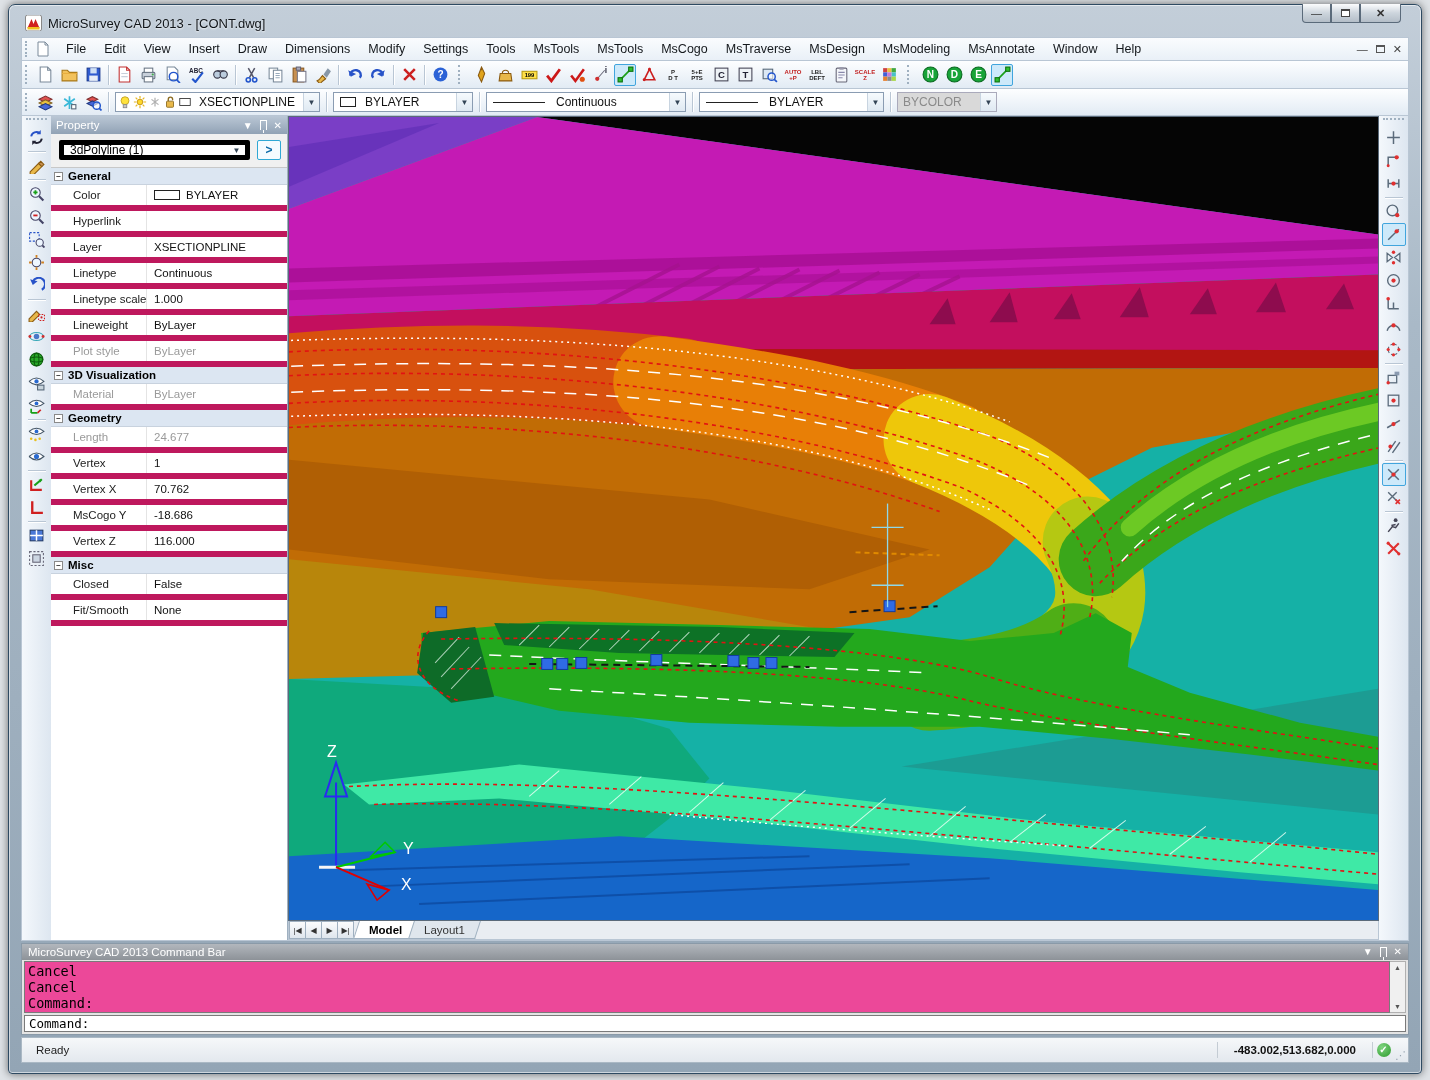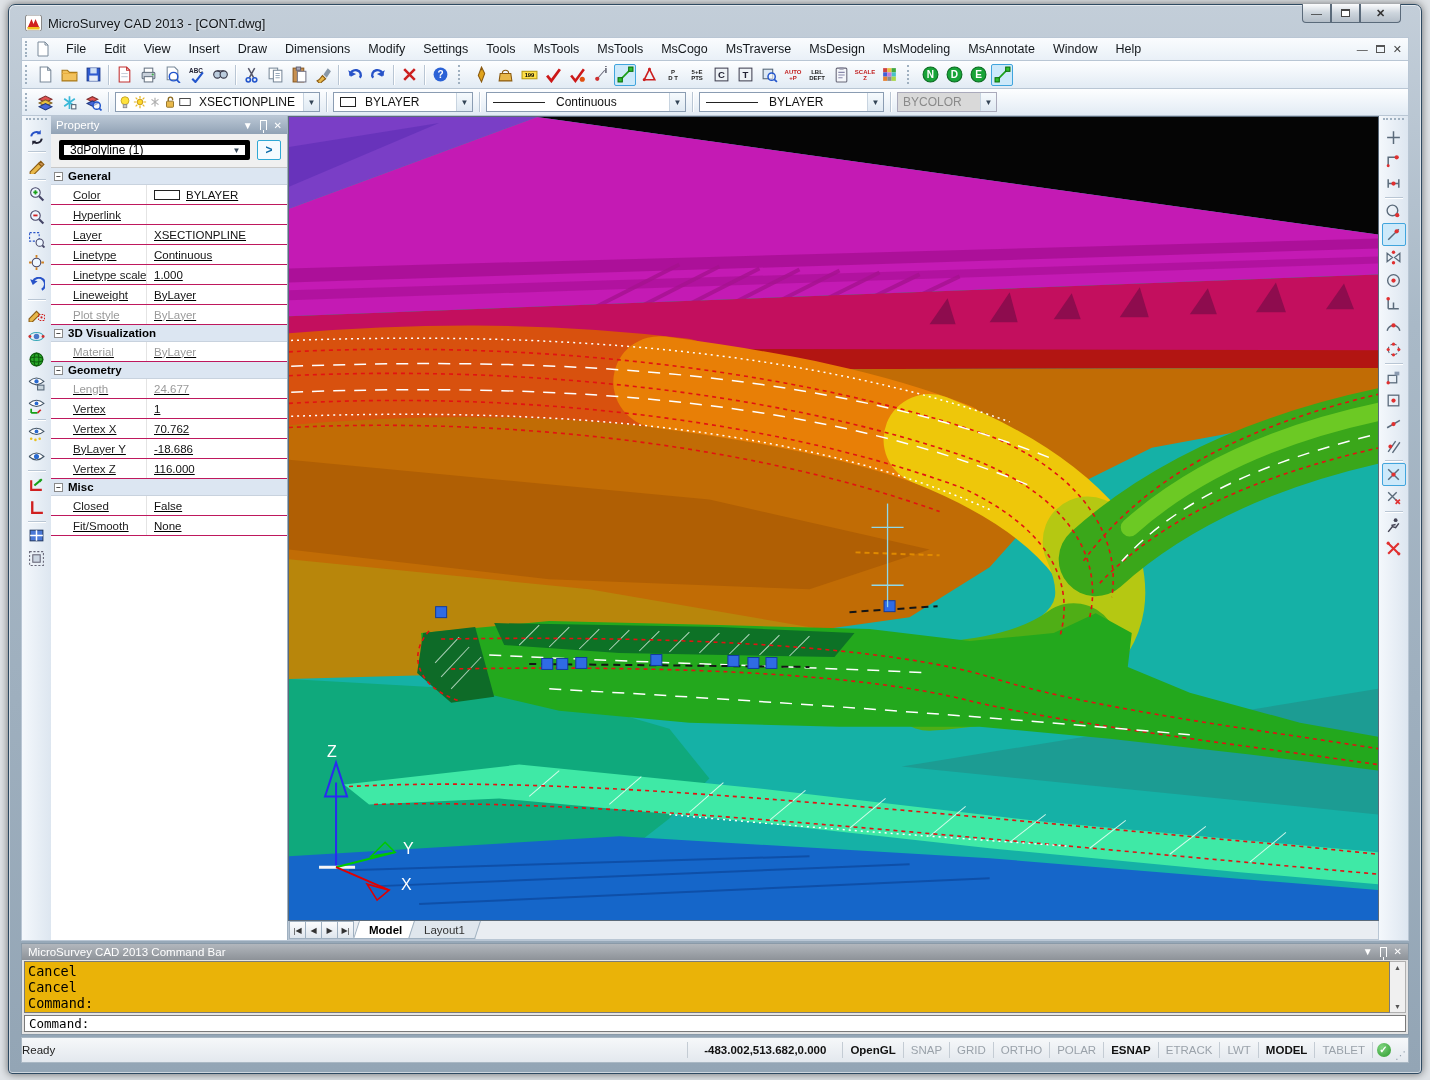--- a/index.html
+++ b/index.html
@@ -79,21 +79,21 @@
               display:flex; align-items:center; font-size:12px; }
   .pp-combo .val { flex:1; padding-left:6px; }
   .pp-combo .dd { width:17px; text-align:center; font-size:8px; color:#345; }
   .pp-expand { width:24px; height:20px; background:#f4fbff; border:1px solid #2fa8d5; border-radius:2px;
                color:#0a6aa8; font-weight:bold; font-size:12px; font-family:inherit; }
   .pgrid { flex:1; overflow:hidden; font-size:11.5px; border-top:1px solid #c8c8c8; }
   .pg-sec { height:17px; background:#dce6f2; display:flex; align-items:center; gap:5px;
             padding-left:3px; border-bottom:1px solid #c8d2de; font-weight:bold; color:#000; }
   .pg-box { width:9px; height:9px; background:#fff; border:1px solid #8a8a8a; font-size:8px; line-height:7px;
             text-align:center; color:#333; }
-  .pg-row { height:20px; display:flex; align-items:center; border-bottom:1px solid #be185d;text-decoration:underline; }
+  .pg-row { height:26px; display:flex; align-items:center; border-bottom:6px solid #be185d; }
   .pg-label { width:95px; padding-left:22px; color:#222; white-space:nowrap; }
   .pg-value { flex:1; padding-left:7px; border-left:1px solid #e4e4e4; color:#111; display:flex;
               align-items:center; height:100%; }
   .pg-row.dis .pg-label, .pg-row.dis .pg-value { color:#9a9a9a; }
   .pg-swatch { width:26px; height:10px; background:#fff; border:1px solid #222; margin-right:6px; }
   
   .vp-col { flex:1; display:flex; flex-direction:column; min-width:0; }
   .viewport { flex:1; border:1px solid #5a6a7a; position:relative; min-height:0; }
   .viewport svg.scene { width:100%; height:100%; display:block; }
   .ucs-label { fill:#fff; font-size:16px; font-family:"Liberation Sans",sans-serif; }
@@ -105,33 +105,33 @@
          transform:skewX(-18deg); margin-left:-4px; background:#dfe6ed; color:#333; }
   .tab > span { transform:skewX(18deg); }
   .tab.active { background:#fff; font-weight:bold; color:#000; }
   
   .cmdbar { height:92px; margin-top:2px; border:1px solid #8a9aa8; background:#e4e4e4;
             display:flex; flex-direction:column; }
   .cb-head { height:18px; background:linear-gradient(180deg,#b2b7bd,#8d9298); color:#fff;
              font-size:11.5px; display:flex; align-items:center; padding:0 6px;gap:12px; }
   .cb-head .ttl { flex:1; }
   .cb-body { flex:1; display:flex; margin:1px 2px 2px 2px; }
-  .cb-hist { flex:1; background:#eab308; border:1px solid #7a7a7a;
+  .cb-hist { flex:1; background:#ec4899; border:1px solid #7a7a7a;
              font-family:"DejaVu Sans Mono", monospace; font-size:13.5px; line-height:16px;
              padding:1px 3px; color:#000; }
   .cb-scroll { width:16px; background:#f0f0f0; border:1px solid #b0b0b0; border-left:none;
                display:flex; flex-direction:column; justify-content:space-between; align-items:center;
                font-size:7px; color:#555; padding:2px 0; }
   .cb-input { height:20px; margin:0 2px 2px 2px; background:#fff; border:1px solid #7a7a7a;
               font-family:"DejaVu Sans Mono", monospace; font-size:12.5px; display:flex;
               align-items:center; padding-left:4px; color:#000; }
   
   .statusbar { height:26px; margin-top:2px; background:linear-gradient(180deg,#f6f8fa,#e3e8ee);
                border:1px solid #aab8c4; display:flex; align-items:center; font-size:11.5px; color:#222; }
-  .st-ready { flex:1; }
+  .st-ready { flex:1; padding-left:14px; }
   .st-coords { padding:0 16px; font-weight:bold; color:#111; border-left:1px solid #c4ccd4; height:70%;
                display:flex; align-items:center; }
   .st-toggle { padding:0 7px; height:70%; display:flex; align-items:center; border-left:1px solid #c4ccd4;
                color:#9aa2aa; }
   .st-toggle.on { color:#111; font-weight:bold; }
   .st-ok { width:22px; height:70%; border-left:1px solid #c4ccd4; display:flex; align-items:center; justify-content:center; }
   .ok-circle { width:14px; height:14px; border-radius:50%; background:radial-gradient(circle at 35% 30%,#7fd47f,#2c9a2c);
                color:#fff; font-size:10px; line-height:14px; text-align:center; font-weight:bold; }
   .st-grip { width:14px; height:100%; position:relative; }
   .st-grip:after { content:"⋰"; position:absolute; right:2px; bottom:0px; color:#97a4b0; font-size:11px; }
@@ -757,21 +757,21 @@
               <span>1</span>
             </span>
           </div>
           <div class="pg-row">
             <span class="pg-label">Vertex X</span>
             <span class="pg-value">
               <span>70.762</span>
             </span>
           </div>
           <div class="pg-row">
-            <span class="pg-label">ByLayer Y</span>
+            <span class="pg-label">MsCogo Y</span>
             <span class="pg-value">
               <span>-18.686</span>
             </span>
           </div>
           <div class="pg-row">
             <span class="pg-label">Vertex Z</span>
             <span class="pg-value">
               <span>116.000</span>
             </span>
           </div>
@@ -1106,30 +1106,18 @@
       </div>
     </div>
     <div class="cb-input">
       <span>Command:</span>
     </div>
   </div>
 
   <div class="statusbar">
     <span class="st-ready">Ready</span>
     <span class="st-coords">-483.002,513.682,0.000</span>
-    <span id="sttoggles" style="display:flex;height:100%;align-items:center;">
-        <span class="st-toggle on">OpenGL</span>
-        <span class="st-toggle">SNAP</span>
-        <span class="st-toggle">GRID</span>
-        <span class="st-toggle">ORTHO</span>
-        <span class="st-toggle">POLAR</span>
-        <span class="st-toggle on">ESNAP</span>
-        <span class="st-toggle">ETRACK</span>
-        <span class="st-toggle">LWT</span>
-        <span class="st-toggle on">MODEL</span>
-        <span class="st-toggle">TABLET</span>
-      </span>
     <span class="st-ok">
         <span class="ok-circle">✓</span>
       </span>
     <span class="st-grip"></span>
   </div>
 </div>
 
 </body></html>

